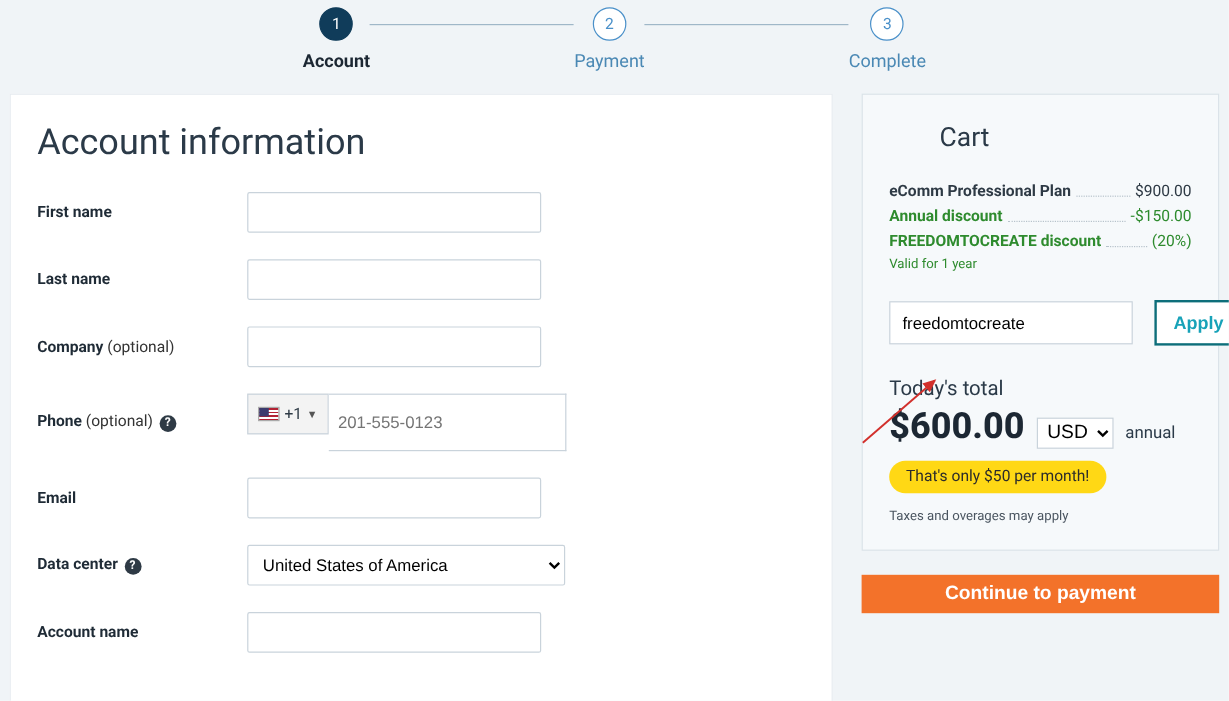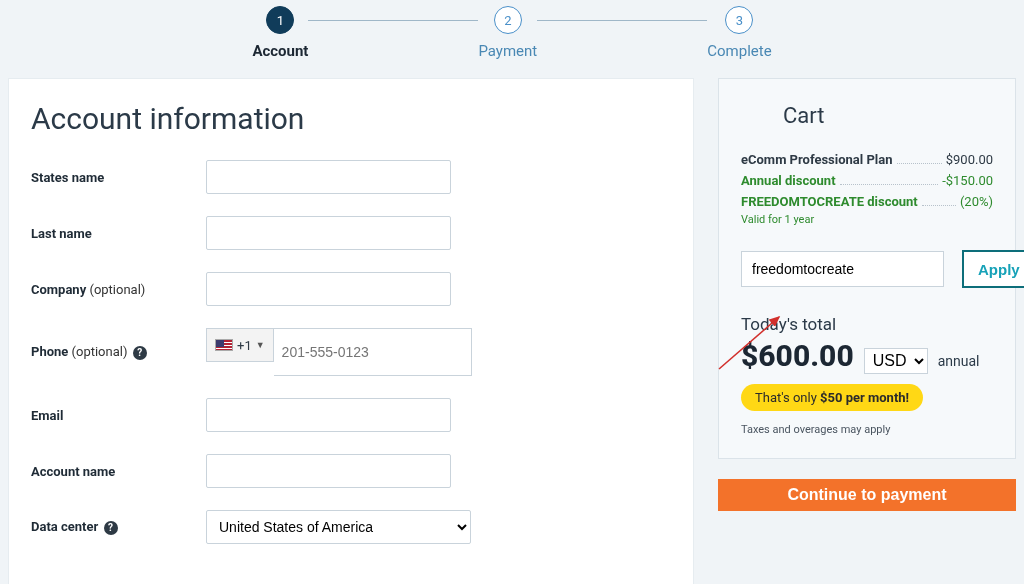--- a/index.html
+++ b/index.html
@@ -255,21 +255,21 @@
   }
   .badge {
     margin-top: 10px;
     background: #ffd815;
     border-radius: 18px;
     padding: 6px 14px;
     font-size: 13px;
     display: inline-block;
     color: #2b2b2b;
   }
-  .badge strong { font-weight: 700; text-align: center; }
+  .badge strong { font-weight: 400; text-align: center; }
   .tax-note {
     font-size: 11px;
     color: #4a5560;
     margin-top: 12px;
   }
   .continue-btn {
     margin-top: 20px;
     background: #f3722a;
     color: #fff;
     border: none;
@@ -299,21 +299,21 @@
     <div class="step-circle">3</div>
     <div class="step-label">Complete</div>
   </div>
 </div>
 
 <div class="main">
   <div class="left">
     <h1>Account information</h1>
 
     <div class="field-row">
-      <div class="field-label">States name</div>
+      <div class="field-label">First name</div>
       <input class="text-input" type="text" style="">
     </div>
 
     <div class="field-row">
       <div class="field-label">Last name</div>
       <input class="text-input" type="text" style="">
     </div>
 
     <div class="field-row">
       <div class="field-label">
@@ -336,32 +336,32 @@
         <input class="phone-input" type="text" placeholder="201-555-0123" style="">
       </div>
     </div>
 
     <div class="field-row">
       <div class="field-label">Email</div>
       <input class="text-input" type="text" style="">
     </div>
 
     <div class="field-row">
-      <div class="field-label">Account name</div>
-      <input class="text-input" type="text" style="">
-    </div>
-
-    <div class="field-row">
       <div class="field-label">
         <span>Data center</span>
         <span class="help-icon">?</span>
       </div>
       <select class="select-input">
         <option>United States of America</option>
       </select>
+    </div>
+
+    <div class="field-row">
+      <div class="field-label">Account name</div>
+      <input class="text-input" type="text" style="">
     </div>
   </div>
 
   <div class="right">
     <div class="cart">
       <h2>Cart</h2>
 
       <div class="line-item bold">
         <span class="li-label">eComm Professional Plan</span>
         <span class="line-fill"></span>

